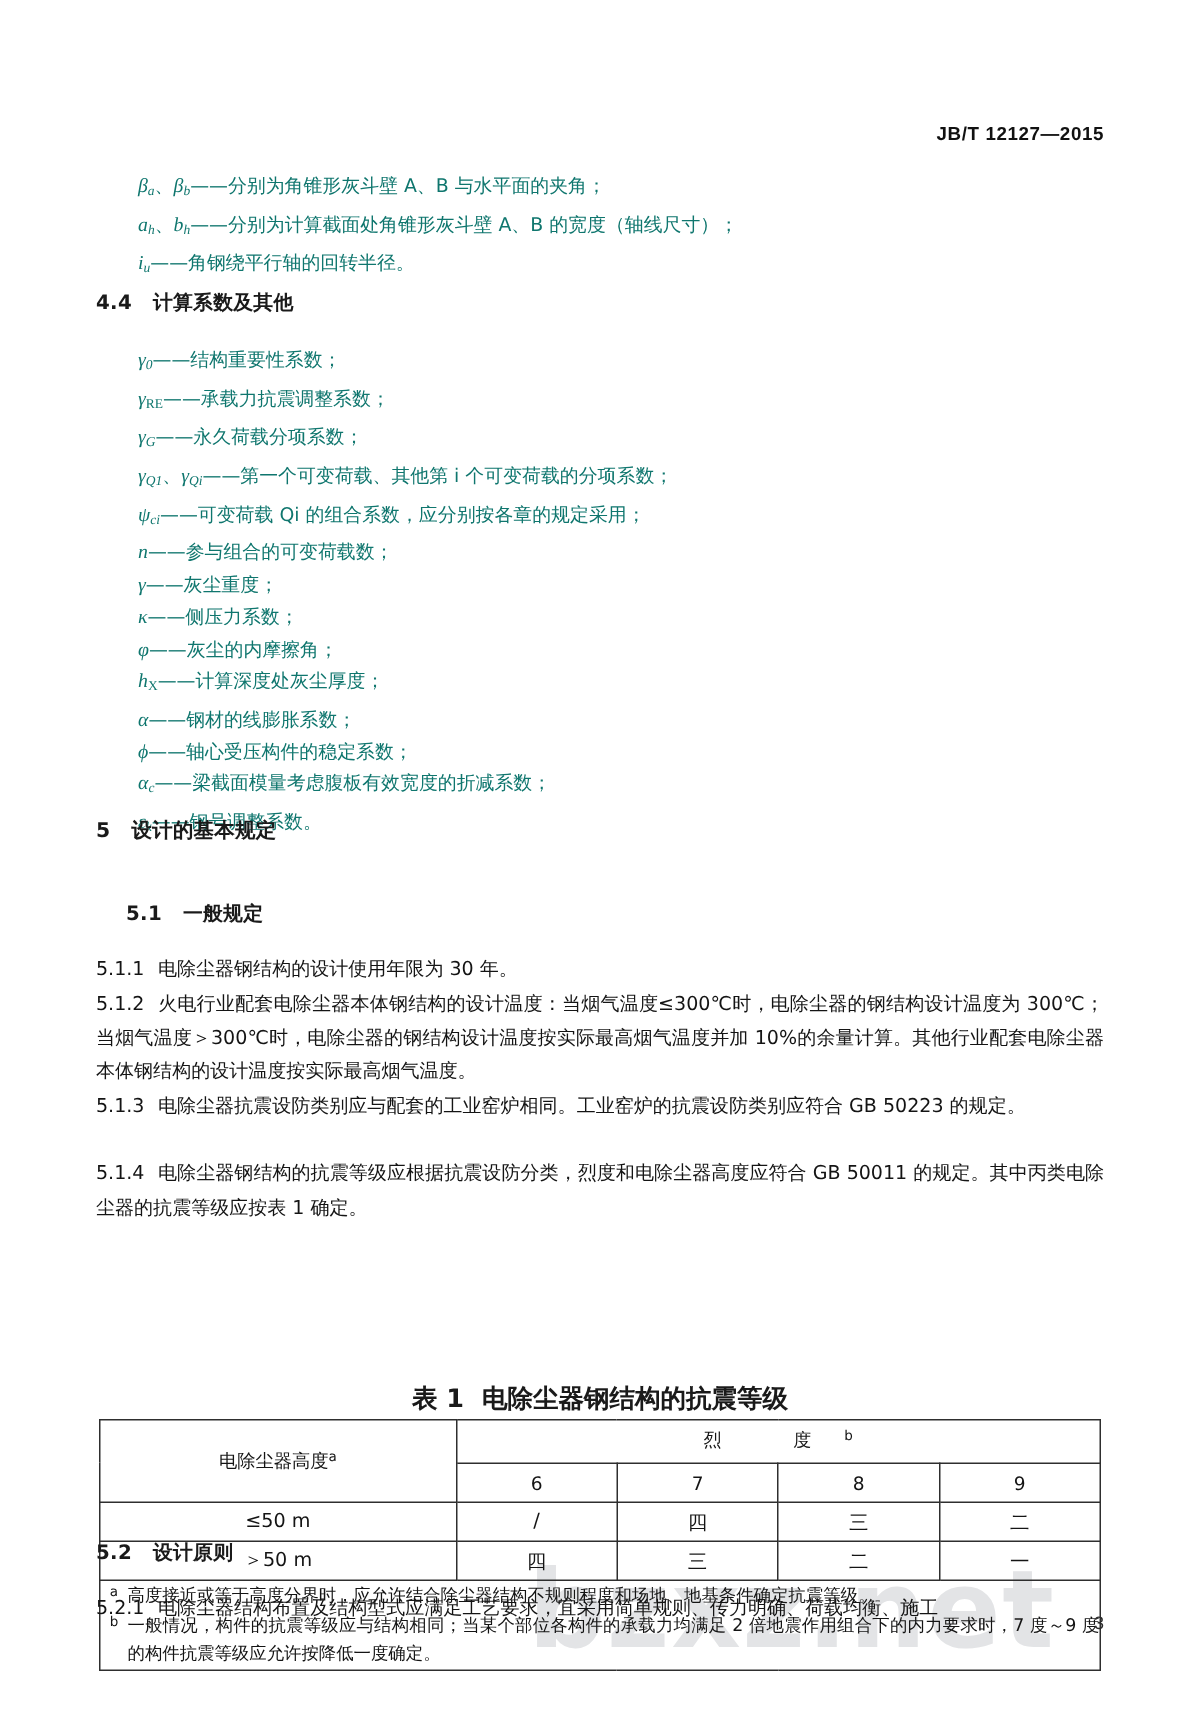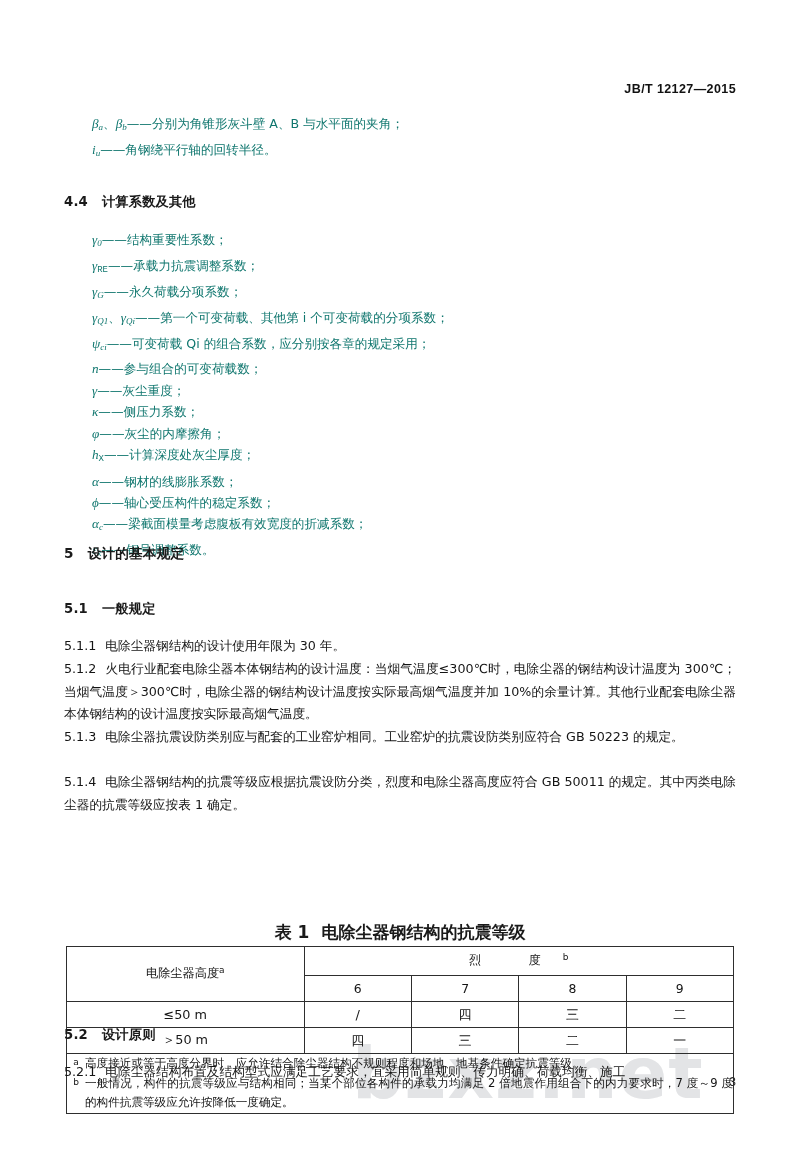--- a/index.html
+++ b/index.html
@@ -76,21 +76,20 @@
     line-height: 21.4px;
     white-space: nowrap;
     color: #0f766e;
   }
   .sym {
     font-family: "Liberation Serif", serif;
     font-style: italic;
   }
   .sym-up {
     font-style: normal;
-    font-family: Liberation Mono, monospace;
   }
   sub, sup {
     font-size: 9px;
   }
   sub { vertical-align: -0.25em; }
   sup { vertical-align: 0.45em; }
   .cn {
     font-family: "DejaVu Sans", "Liberation Sans", sans-serif;
     font-size: 12.6px;
   }
@@ -214,20 +213,23 @@
     <div class="doc-header">JB/T 12127—2015</div>
 
     <div class="body-block">
 
       <div class="row" style="top:0px;">
         <div class="sym-list">
           <div class="sym-line">
             <span class="sym">β<sub>a</sub></span><span class="cn">、</span><span class="sym">β<sub>b</sub></span><span class="cn">——分别为角锥形灰斗壁 A、B 与水平面的夹角；</span>
           </div>
           <div class="sym-line">
+            <span class="sym">a<sub>h</sub></span><span class="cn">、</span><span class="sym">b<sub>h</sub></span><span class="cn">——分别为计算截面处角锥形灰斗壁 A、B 的宽度（轴线尺寸）；</span>
+          </div>
+          <div class="sym-line">
             <span class="sym">i<sub>u</sub></span><span class="cn">——角钢绕平行轴的回转半径。</span>
           </div>
         </div>
       </div>
 
       <div class="row" style="top:80px;">
         <div class="h2">
           <span class="num">4.4</span><span>计算系数及其他</span>
         </div>
       </div>
@@ -278,21 +280,21 @@
           </div>
         </div>
       </div>
 
       <div class="row" style="top:432px;">
         <div class="h1">
           <span class="num">5</span><span>设计的基本规定</span>
         </div>
       </div>
 
-      <div class="row" style="top:487px;">
+      <div class="row" style="top:487px;margin-left:20px;">
         <div class="h2">
           <span class="num">5.1</span><span>一般规定</span>
         </div>
       </div>
 
       <div class="row" style="top:522px;">
         <p class="para">
           <span class="cnum">5.1.1</span><span>电除尘器钢结构的设计使用年限为 30 年。</span>
         </p>
       </div>

